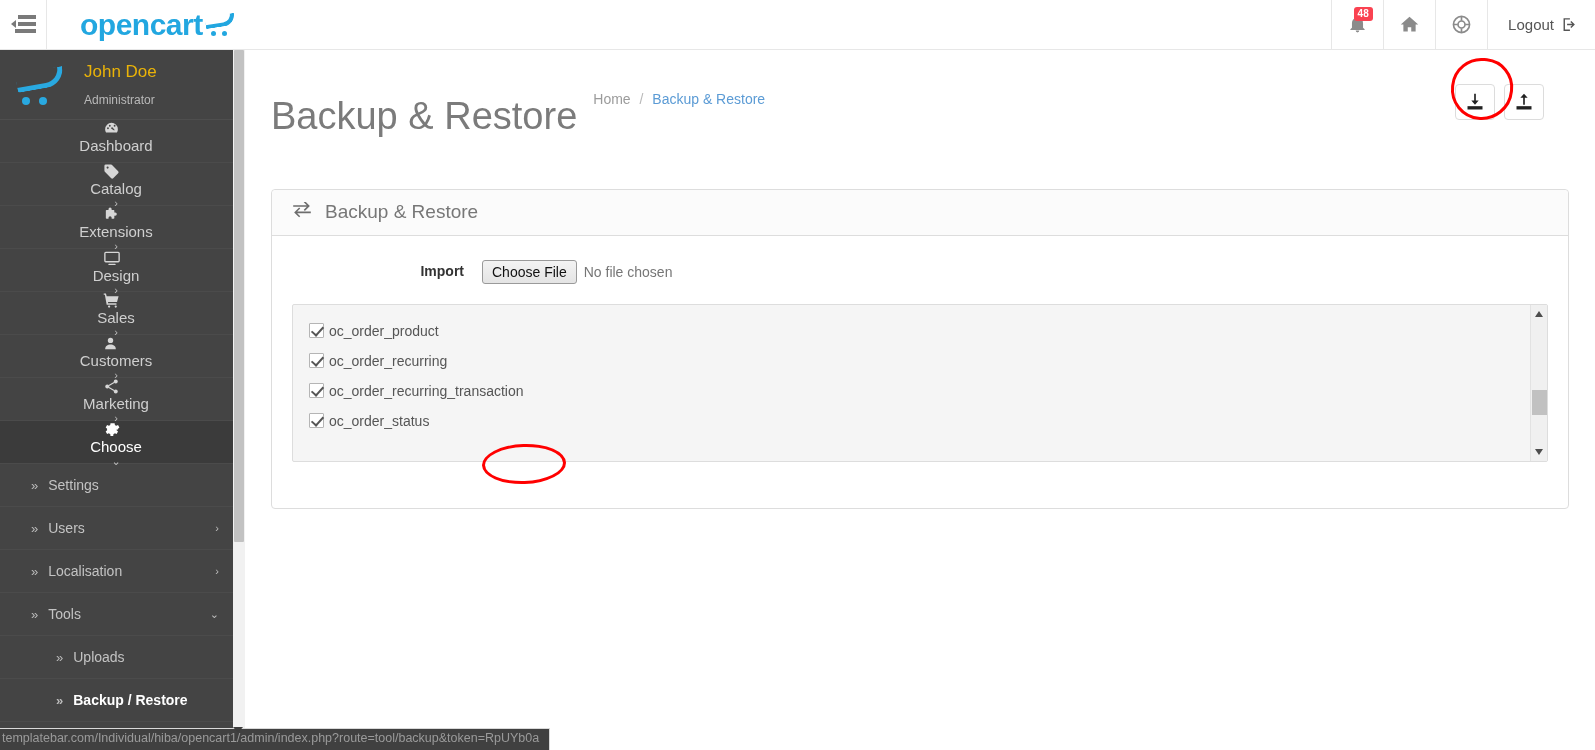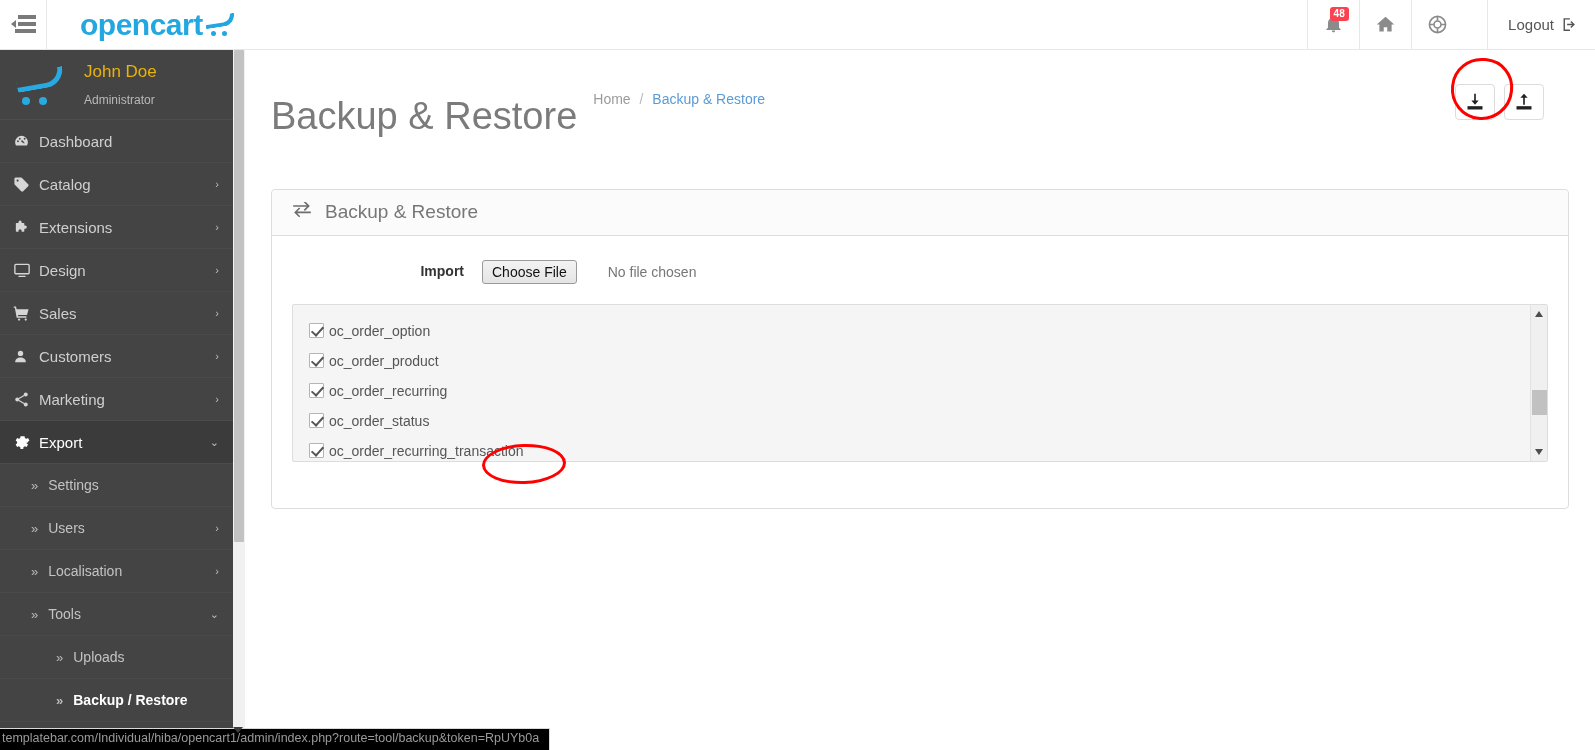--- a/index.html
+++ b/index.html
@@ -56,21 +56,21 @@
 
   #header-spacer { flex:1; }
   .hdr-btn {
     width:52px; border-left:1px solid #e7e7e7;
     display:flex; align-items:center; justify-content:center;
     position:relative; cursor:pointer; color:#888;
   }
   #logout-btn {
     border-left:1px solid #e7e7e7; padding:0 18px 0 20px;
     display:flex; align-items:center; gap:6px; cursor:pointer;
-    color:#555; font-size:15px;margin-left:24px;
+    color:#555; font-size:15px;
   }
   .badge {
     position:absolute; top:7px; left:50%; margin-left:-4px;
     background:#fa4251; color:#fff; font-size:10px; font-weight:bold;
     padding:1px 4px 1px 4px; border-radius:3px; line-height:1.2;
   }
 
   
   #sidebar {
     position:absolute; top:50px; left:0; width:233px; bottom:0;
@@ -92,20 +92,21 @@
   .avatar-cart .w1{left:8px;} .avatar-cart .w2{left:25px;}
   .u-name { color:#eab308; font-size:17px; line-height:1.2; }
   .u-role { color:#b9b9b9; font-size:12px; margin-top:10px; }
 
   .nav-item {
     height:43px; display:flex; align-items:center;
     padding-left:13px; padding-right:14px;
     border-bottom:1px solid #4b4b4b;
     color:#cfcfcf; font-size:15px; cursor:pointer;
     position:relative;
+    flex-direction:column;
   }
   .nav-item.active { background:#3b3b3b; color:#ffffff; }
   .nav-item .ico { width:26px; flex:none; display:flex; align-items:center; color:#d6d6d6; font-size:15px;}
   .nav-item .lbl { flex:1; }
   .nav-item .caret { font-size:11px; color:#bdbdbd; }
   .sub-item {
     height:43px; display:flex; align-items:center; padding-left:31px; padding-right:14px;
     border-bottom:1px solid #4b4b4b; color:#c3c3c3; font-size:14px; cursor:pointer;
   }
   .sub-item .chev { margin-right:10px; color:#bcbcbc; font-size:13px;}
@@ -163,21 +164,21 @@
   }
   .form-label.exp { padding-top:23px; }
 
   .file-row { display:flex; align-items:center; gap:7px; padding-top:2px;}
   .choose-btn {
     background:linear-gradient(#f3f3f3,#e4e4e4);
     border:1px solid #9a9a9a; border-radius:3px;
     padding:3px 9px; font-size:14px; color:#111; cursor:pointer;
     font-family:"Liberation Sans", sans-serif;
   }
-  .no-file { color:#767676; font-size:14px;margin-left:24px; }
+  .no-file { color:#767676; font-size:14px; }
 
   .export-box {
     flex:1; height:158px; border:1px solid #dddddd; background:#f5f5f5;
     position:relative; overflow:hidden; border-radius:2px;
   }
   .export-list { padding:11px 0 0 16px; }
   .chk-row { display:flex; align-items:center; height:30px; }
   .chk {
     width:15px; height:15px; background:#fff; border:1px solid #b5b5b5;
     position:relative; margin-right:5px; flex:none; border-radius:1px; cursor:pointer;
@@ -227,21 +228,21 @@
   }
   #annot-select-all {
     left:482px; top:444px; width:84px; height:40px;
     border:3px solid #ff0000; border-radius:50%;
     transform:rotate(-2deg);
   }
 
   
   #statusbar {
     position:absolute; left:0; bottom:0; height:22px;
-    background:#000000; border-top:1px solid #d9d9d9; border-right:1px solid #d9d9d9;
+    background:#404040; border-top:1px solid #d9d9d9; border-right:1px solid #d9d9d9;
     color:#9a9a9a; font-size:12.5px; padding:2px 10px 0 2px;
     white-space:nowrap; z-index:70; max-width:1000px;
   }
   #sidebar-drop {
     position:absolute; left:233px; bottom:17px; width:0;height:0;
     border-left:5px solid transparent; border-right:5px solid transparent;
     border-top:6px solid #3d3d3d; z-index:75;
   }
 </style>
 </head>
@@ -383,21 +384,21 @@
     <span class="lbl">Marketing</span>
     <span class="caret">›</span>
   </div>
 
   <div class="nav-item active">
     <span class="ico">
       <svg width="17" height="17" viewBox="0 0 24 24" fill="#ffffff">
           <path d="M12 8.4a3.6 3.6 0 1 0 3.6 3.6A3.6 3.6 0 0 0 12 8.4zm9.3 3.6a9.3 9.3 0 0 0-.1-1.2l2-1.6-2-3.4-2.4 1a9.2 9.2 0 0 0-2-1.2l-.4-2.6H10.6l-.4 2.6a9.2 9.2 0 0 0-2 1.2l-2.4-1-2 3.4 2 1.6a9.3 9.3 0 0 0 0 2.4l-2 1.6 2 3.4 2.4-1a9.2 9.2 0 0 0 2 1.2l.4 2.6h3.8l.4-2.6a9.2 9.2 0 0 0 2-1.2l2.4 1 2-3.4-2-1.6a9.3 9.3 0 0 0 .1-1.2z"></path>
         </svg>
     </span>
-    <span class="lbl">Export</span>
+    <span class="lbl">Choose</span>
     <span class="caret">⌄</span>
   </div>
 
   <div class="sub-item">
     <span class="chev">»</span>
     <span class="lbl">Settings</span>
     <span class="caret"></span>
   </div>
   <div class="sub-item">
     <span class="chev">»</span>
@@ -474,37 +475,33 @@
           <span class="choose-btn">Choose File</span>
           <span class="no-file">No file chosen</span>
         </div>
       </div>
 
       <div class="form-row">
         <div class="export-box">
           <div class="export-list">
             <div class="chk-row">
               <span class="chk checked"></span>
-              <span class="chk-lbl">oc_order_option</span>
-            </div>
-            <div class="chk-row">
-              <span class="chk checked"></span>
               <span class="chk-lbl">oc_order_product</span>
             </div>
             <div class="chk-row">
               <span class="chk checked"></span>
               <span class="chk-lbl">oc_order_recurring</span>
             </div>
             <div class="chk-row">
               <span class="chk checked"></span>
-              <span class="chk-lbl">oc_order_status</span>
+              <span class="chk-lbl">oc_order_recurring_transaction</span>
             </div>
             <div class="chk-row">
               <span class="chk checked"></span>
-              <span class="chk-lbl">oc_order_recurring_transaction</span>
+              <span class="chk-lbl">oc_order_status</span>
             </div>
 
           </div>
           <div class="ebox-scroll">
             <span class="arrow-up"></span>
             <span class="ebox-thumb"></span>
             <span class="arrow-down"></span>
           </div>
         </div>
       </div>

